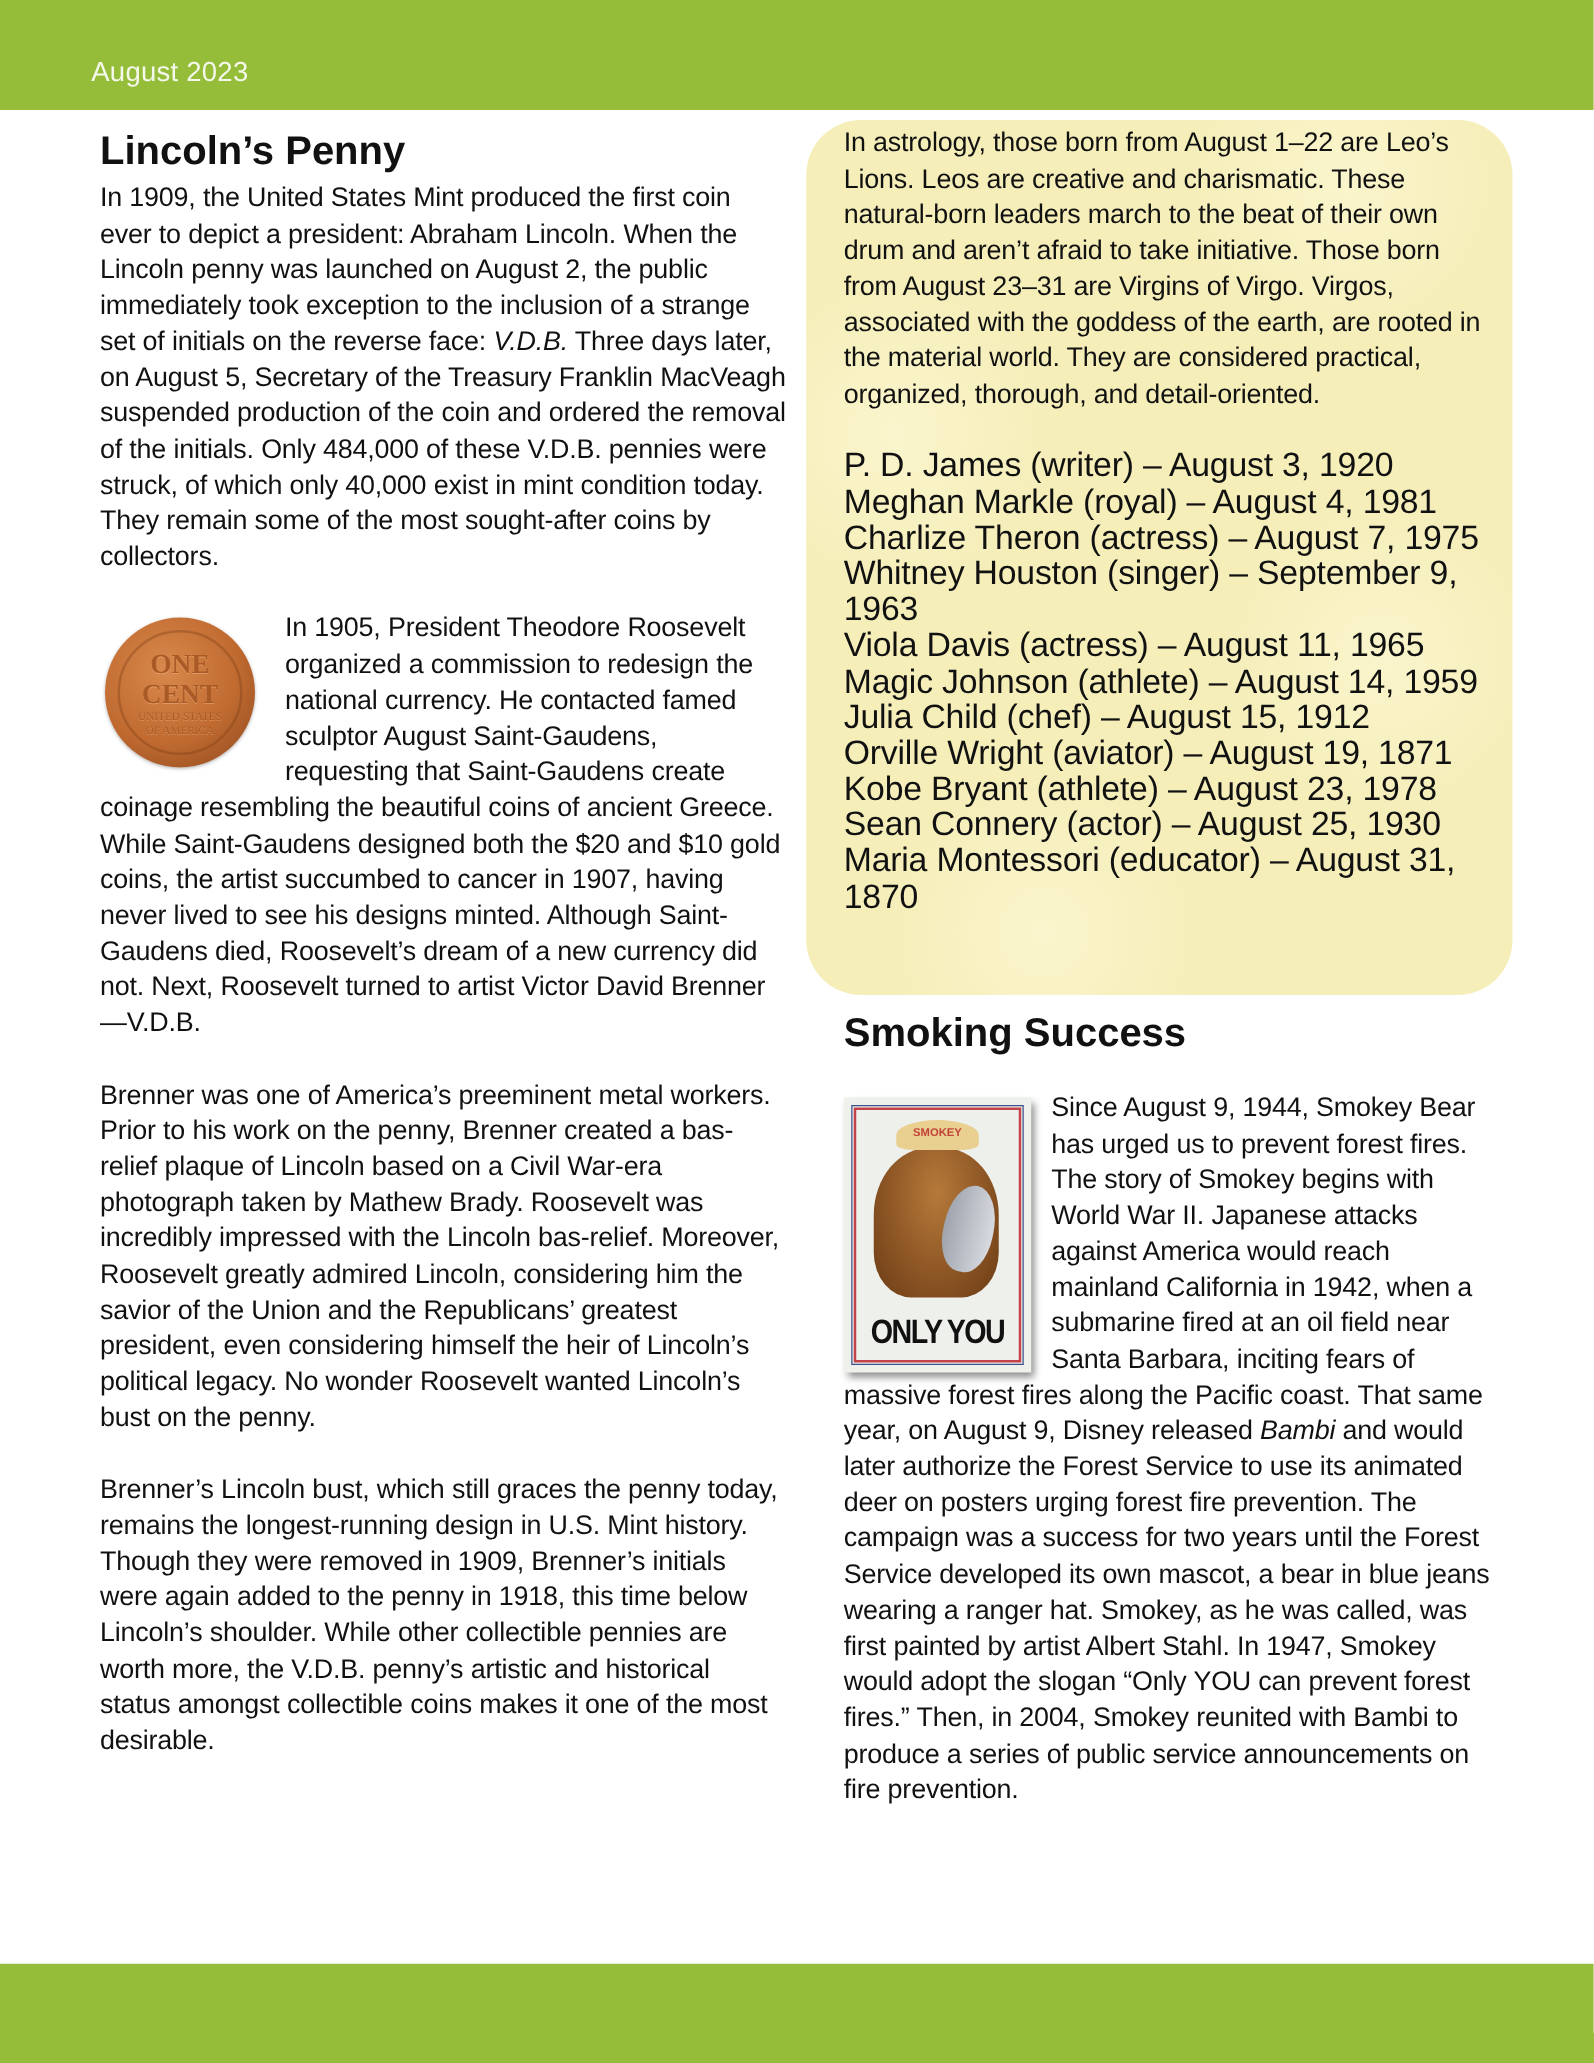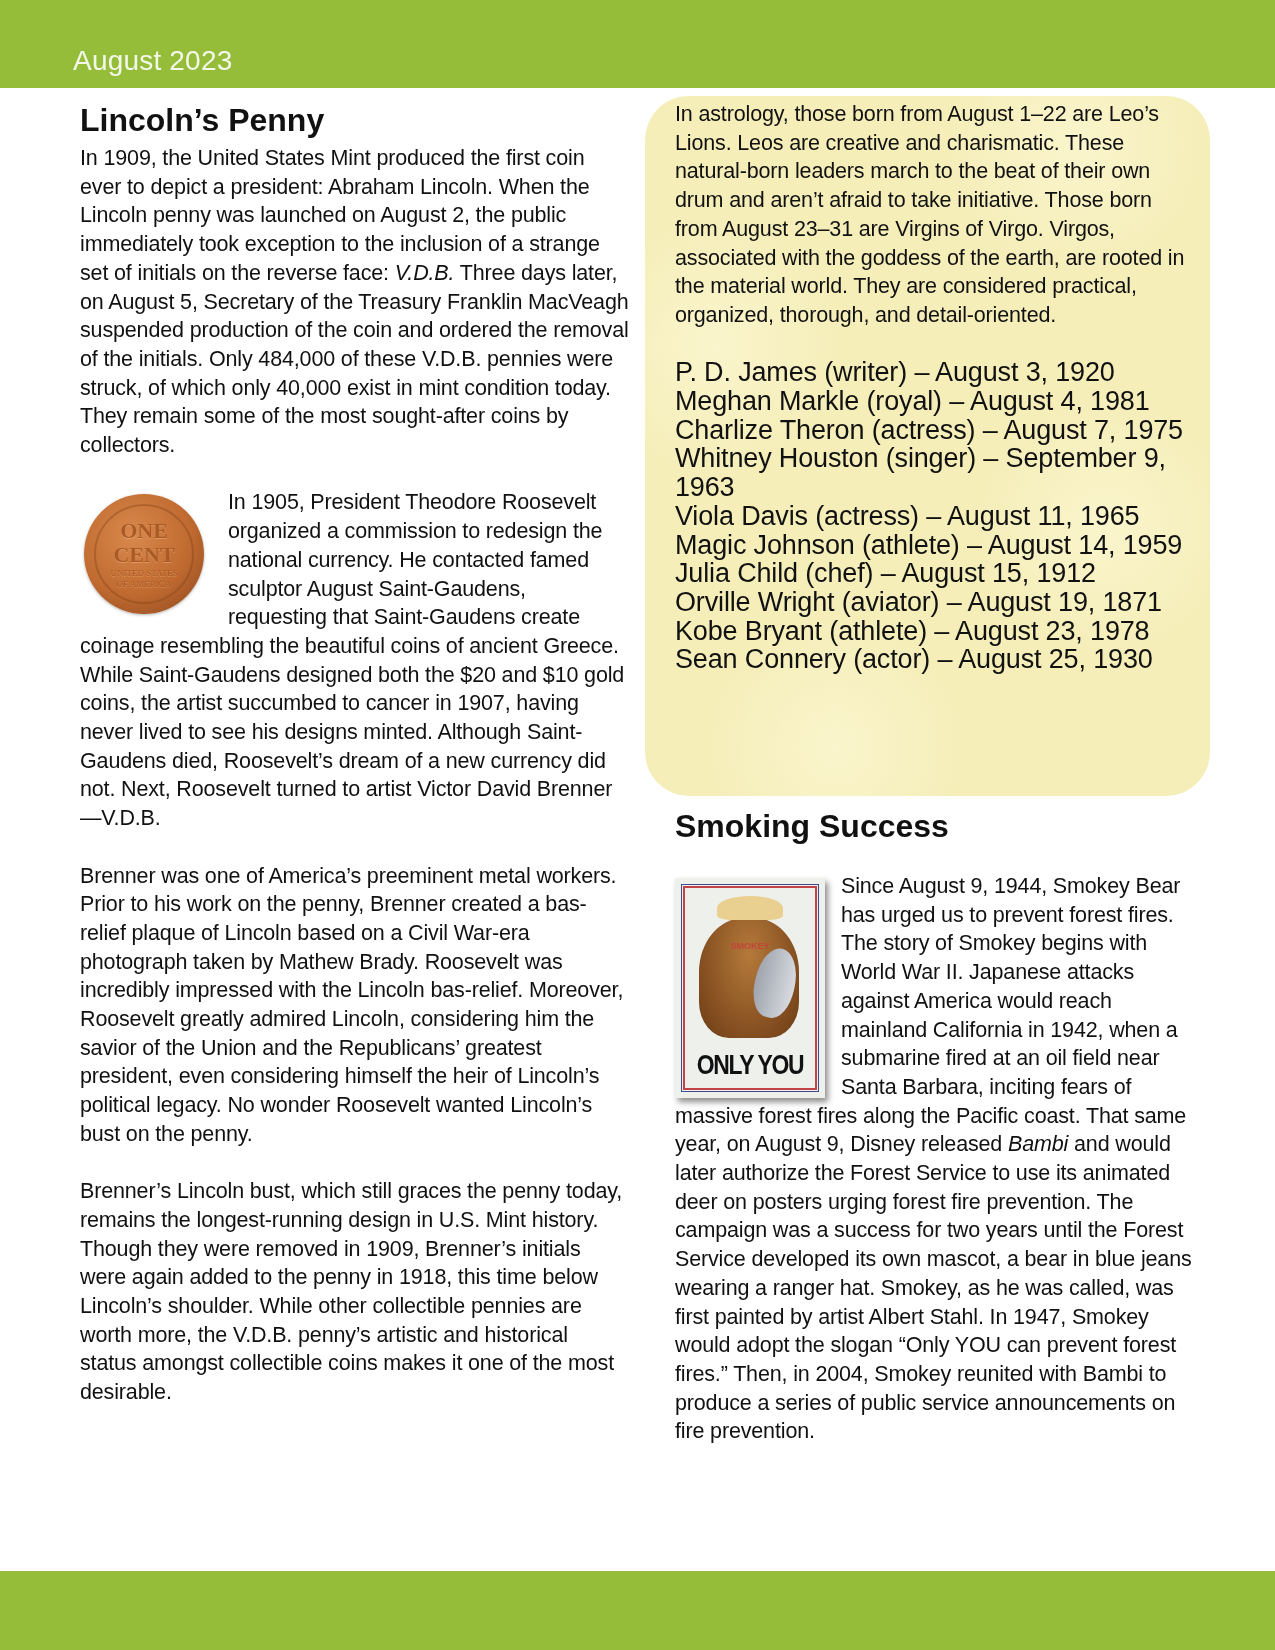--- a/index.html
+++ b/index.html
@@ -1,19 +1,19 @@
 <!DOCTYPE html>
 <html><head>
 <meta charset="utf-8">
 <style>
   html, body { margin:0; padding:0; }
   body { width:1275px; height:1650px; position:relative; background:#ffffff; overflow:hidden;
          font-family:"Liberation Sans", sans-serif; color:#111; }
   .header-bar { position:absolute; left:0; top:0; width:1275px; height:88px; background:#95bd3a; }
-  .header-date { position:absolute; left:73px; top:45px; font-size:28px; color:#f4f8ea; letter-spacing:0.2px; }
+  .header-date { position:absolute; left:73px; top:45px; font-size:22px; color:#f4f8ea; letter-spacing:0.2px; }
   .footer-bar { position:absolute; left:0; top:1571px; width:1275px; height:79px; background:#95bd3a; }
 
   .col-left { position:absolute; left:80px; top:96px; width:550px; }
 
   h1.section-title { font-size:32px; font-weight:bold; margin:0; line-height:48px; color:#111; }
   p.body { font-size:21.5px; line-height:28.7px; margin:0; letter-spacing:-0.15px; }
   .gap { height:28.7px; }
 
   .lincoln-title { margin-top:0; margin-bottom:24px; }
   .coin-wrap { float:left; width:140px; height:140px; margin:2px 8px 0 0; position:relative; }
@@ -38,21 +38,21 @@
   .bday-list li { font-size:27px; line-height:28.7px; letter-spacing:-0.15px; }
 
   .smoke-title { position:absolute; left:675px; top:802px; }
   .smoke-body { position:absolute; left:675px; top:872px; width:520px; }
   .poster { float:left; width:150px; height:220px; margin:6px 16px 0 0; position:relative;
             background:#eef0ec; box-shadow:3px 4px 6px rgba(0,0,0,0.45); }
   .poster-frame { position:absolute; left:8px; top:8px; right:8px; bottom:8px;
                   border:2px solid #c4434b; outline:1px solid #3c4f8c; outline-offset:1px; }
   .poster-hat { position:absolute; left:42px; top:18px; width:66px; height:24px; background:#e9cf90;
                 border-radius:50% 50% 20% 20%; }
-  .poster-hat-text { position:absolute; left:0; width:66px; top:5px; text-align:center; font-size:9px; color:#c2443a; font-weight:bold;margin-top:40px; }
+  .poster-hat-text { position:absolute; left:0; width:66px; top:5px; text-align:center; font-size:9px; color:#c2443a; font-weight:bold; }
   .poster-bear { position:absolute; left:24px; top:40px; width:100px; height:120px;
                  background:radial-gradient(ellipse at 50% 30%, #b57a3a 0%, #8a5323 60%, #6b3c16 100%);
                  border-radius:45% 45% 30% 30%; }
   .poster-shovel { position:absolute; left:80px; top:70px; width:40px; height:70px; background:linear-gradient(90deg,#9ea3ad,#d8dbe0);
                    border-radius:50% 50% 45% 45%; transform:rotate(12deg); }
   .poster-caption { position:absolute; left:0; width:150px; top:172px; text-align:center; font-size:27px; font-weight:bold;
                     color:#111; letter-spacing:-1.5px; transform:scaleX(0.85); }
   .clear { clear:both; }
 </style>
 </head>
@@ -95,20 +95,21 @@
       <li>P. D. James (writer) – August 3, 1920</li>
       <li>Meghan Markle (royal) – August 4, 1981</li>
       <li>Charlize Theron (actress) – August 7, 1975</li>
       <li>Whitney Houston (singer) – September 9, 1963</li>
       <li>Viola Davis (actress) – August 11, 1965</li>
       <li>Magic Johnson (athlete) – August 14, 1959</li>
       <li>Julia Child (chef) – August 15, 1912</li>
       <li>Orville Wright (aviator) – August 19, 1871</li>
       <li>Kobe Bryant (athlete) – August 23, 1978</li>
       <li>Sean Connery (actor) – August 25, 1930</li>
+      <li>Maria Montessori (educator) – August 31, 1870</li>
     </ul>
   </div>
 </div>
 
 <h1 class="section-title smoke-title">Smoking Success</h1>
 <div class="smoke-body">
   <div class="poster">
     <div class="poster-frame"></div>
     <div class="poster-bear"></div>
     <div class="poster-shovel"></div>

